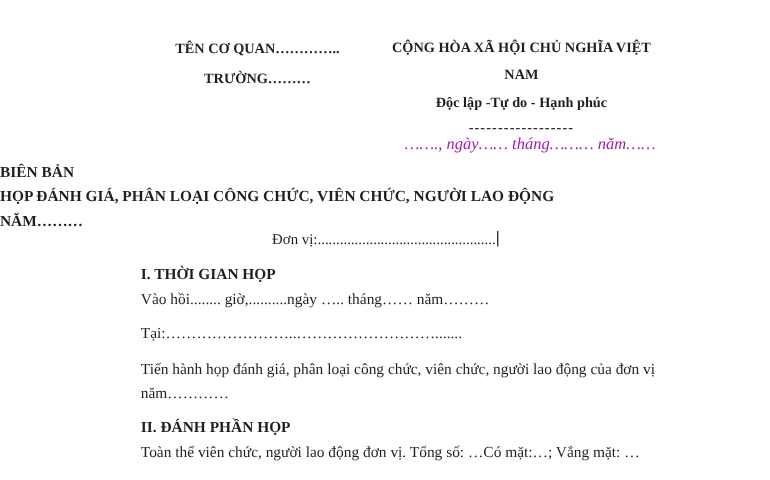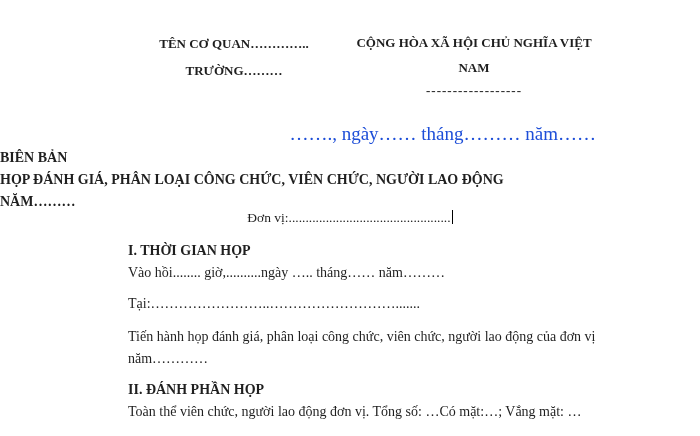--- a/index.html
+++ b/index.html
@@ -40,22 +40,23 @@
   .header-right .separator {
     font-weight: bold;
     letter-spacing: 1px;
     line-height: 22px;
     color: #2a2a2a;
   }
   .date-line {
     position: absolute;
     top: 123px;
     right: 104px;
-    font-size: 19px;
-    color: #1d4ed8;
+    font-style: italic;
+    font-size: 15px;
+    color: #a21caf;
   }
   .title-block {
     position: absolute;
     top: 147px;
     left: 0;
     width: 700px;
     font-weight: bold;
     font-size: 14px;
     line-height: 22px;
   }
@@ -98,20 +99,21 @@
 <div class="page">
 
   <div class="header-left">
     <div>TÊN CƠ QUAN…………..</div>
     <div>TRƯỜNG………</div>
   </div>
 
   <div class="header-right">
     <div>CỘNG HÒA XÃ HỘI CHỦ NGHĨA VIỆT</div>
     <div>NAM</div>
+    <div>Độc lập -Tự do - Hạnh phúc</div>
     <div class="separator">------------------</div>
   </div>
 
   <div class="date-line">……., ngày…… tháng……… năm……</div>
 
   <div class="title-block">
     <div>BIÊN BẢN</div>
     <div>HỌP ĐÁNH GIÁ, PHÂN LOẠI CÔNG CHỨC, VIÊN CHỨC, NGƯỜI LAO ĐỘNG</div>
     <div>NĂM………</div>
   </div>

